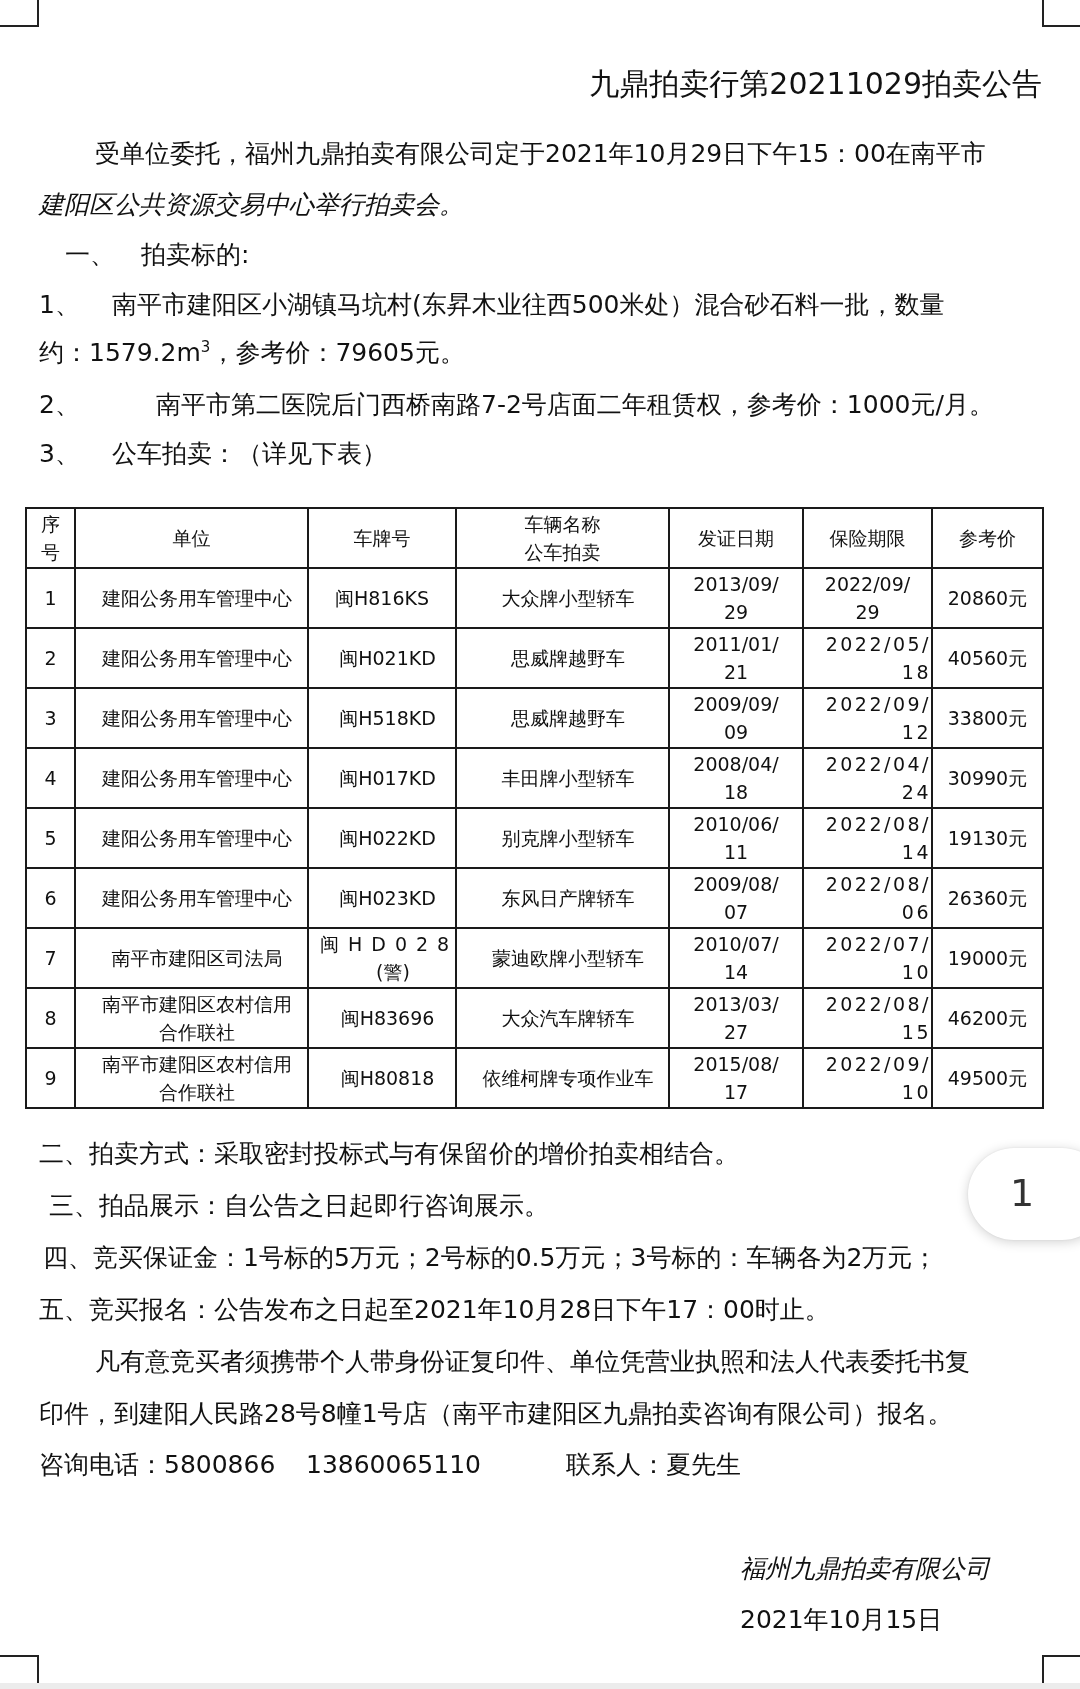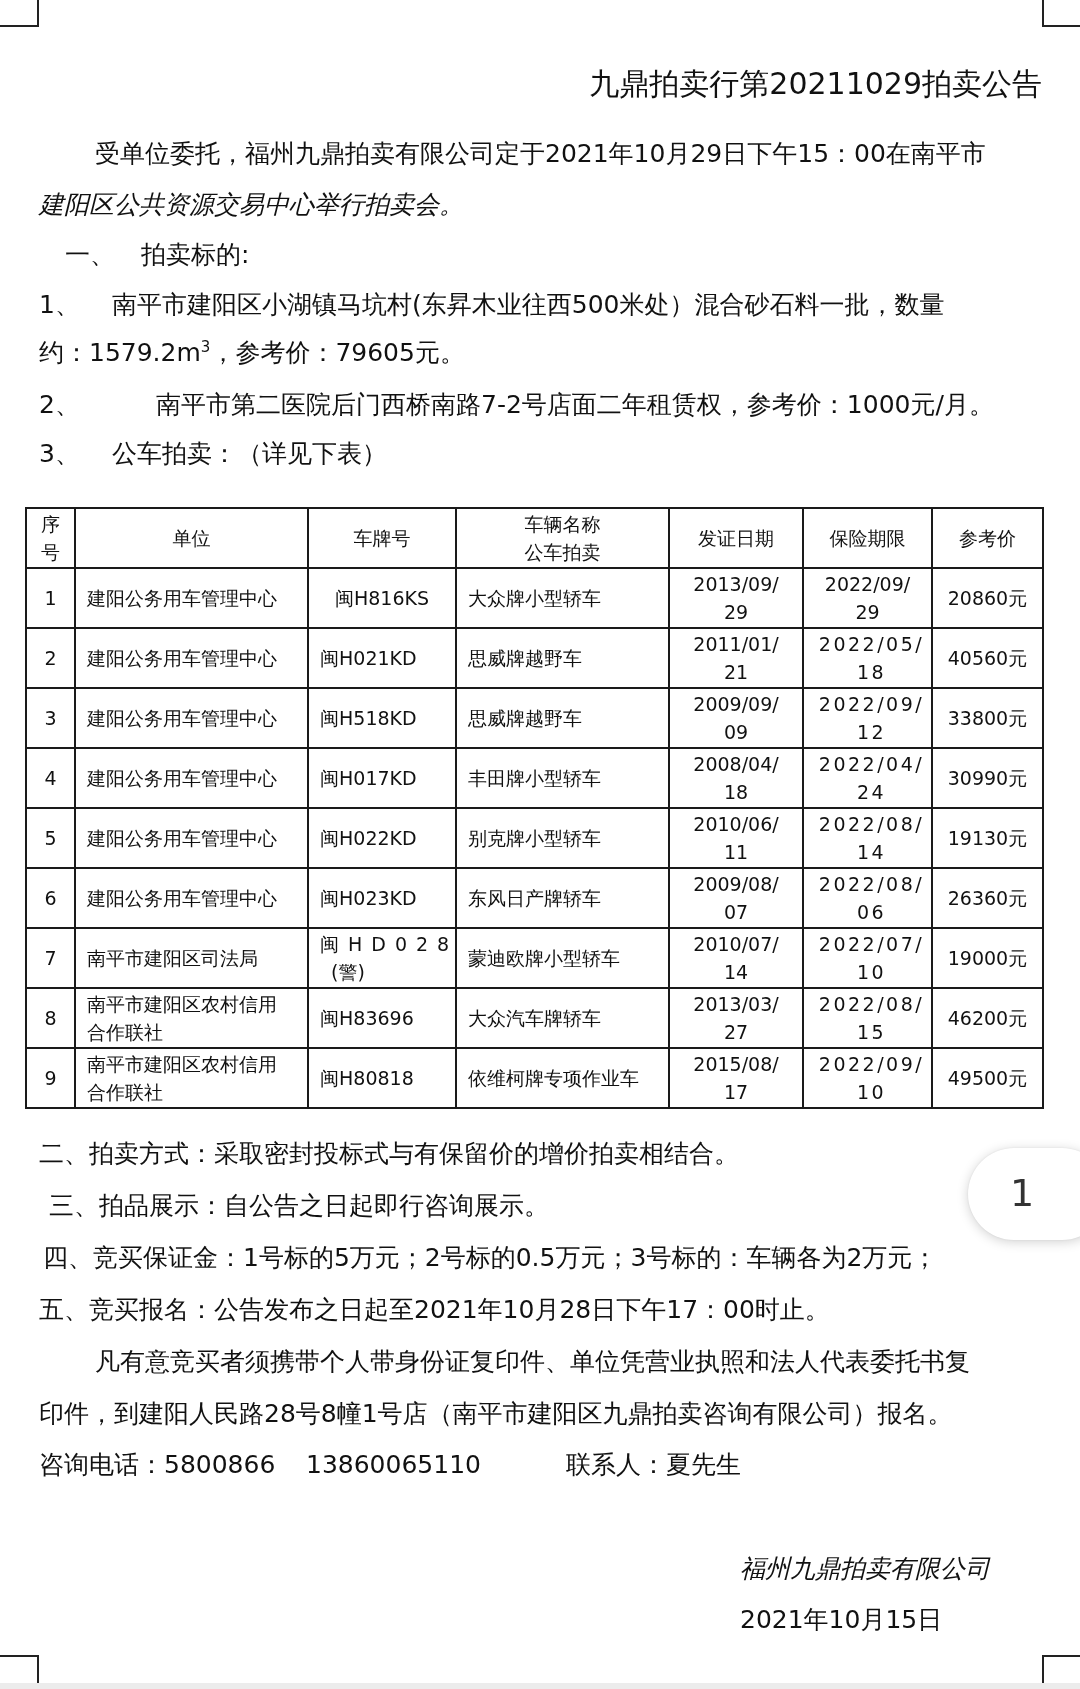--- a/index.html
+++ b/index.html
@@ -21,22 +21,22 @@
   .line sup { font-size: 15px; vertical-align: 9px; line-height: 0; }
 
   .tbl-wrap { position: absolute; left: 25px; top: 507px; width: 1017px; }
   table.auction { border-collapse: collapse; table-layout: fixed; width: 1017px; font-size: 19px; }
   table.auction td, table.auction th {
     border: 2px solid #1a1a1a; padding: 0; height: 58px; vertical-align: middle;
     font-weight: normal; line-height: 28px; overflow: hidden; white-space: nowrap;
   }
   table.auction th { height: 58px; text-align: center; }
   .c-center { text-align: center; }
-  .c-left { text-align: left; padding-left: 11px !important; }
-  .c-left-sm { text-align: center; padding-left: 8px !important; }
+  .c-left { text-align: center; padding-left: 11px !important; }
+  .c-left-sm { text-align: right; padding-left: 8px !important; }
   .blk { display: block; }
   .spaced { letter-spacing: 2.5px; }
   .plate-spaced { letter-spacing: 9px; }
   .indent2 { padding-left: 11px; }
 
   .page-pill {
     position: absolute; left: 968px; top: 1148px; width: 140px; height: 92px;
     border-radius: 46px; background: #ffffff;
     box-shadow: 0 2px 12px rgba(0,0,0,0.18), 0 0 2px rgba(0,0,0,0.08);
   }

